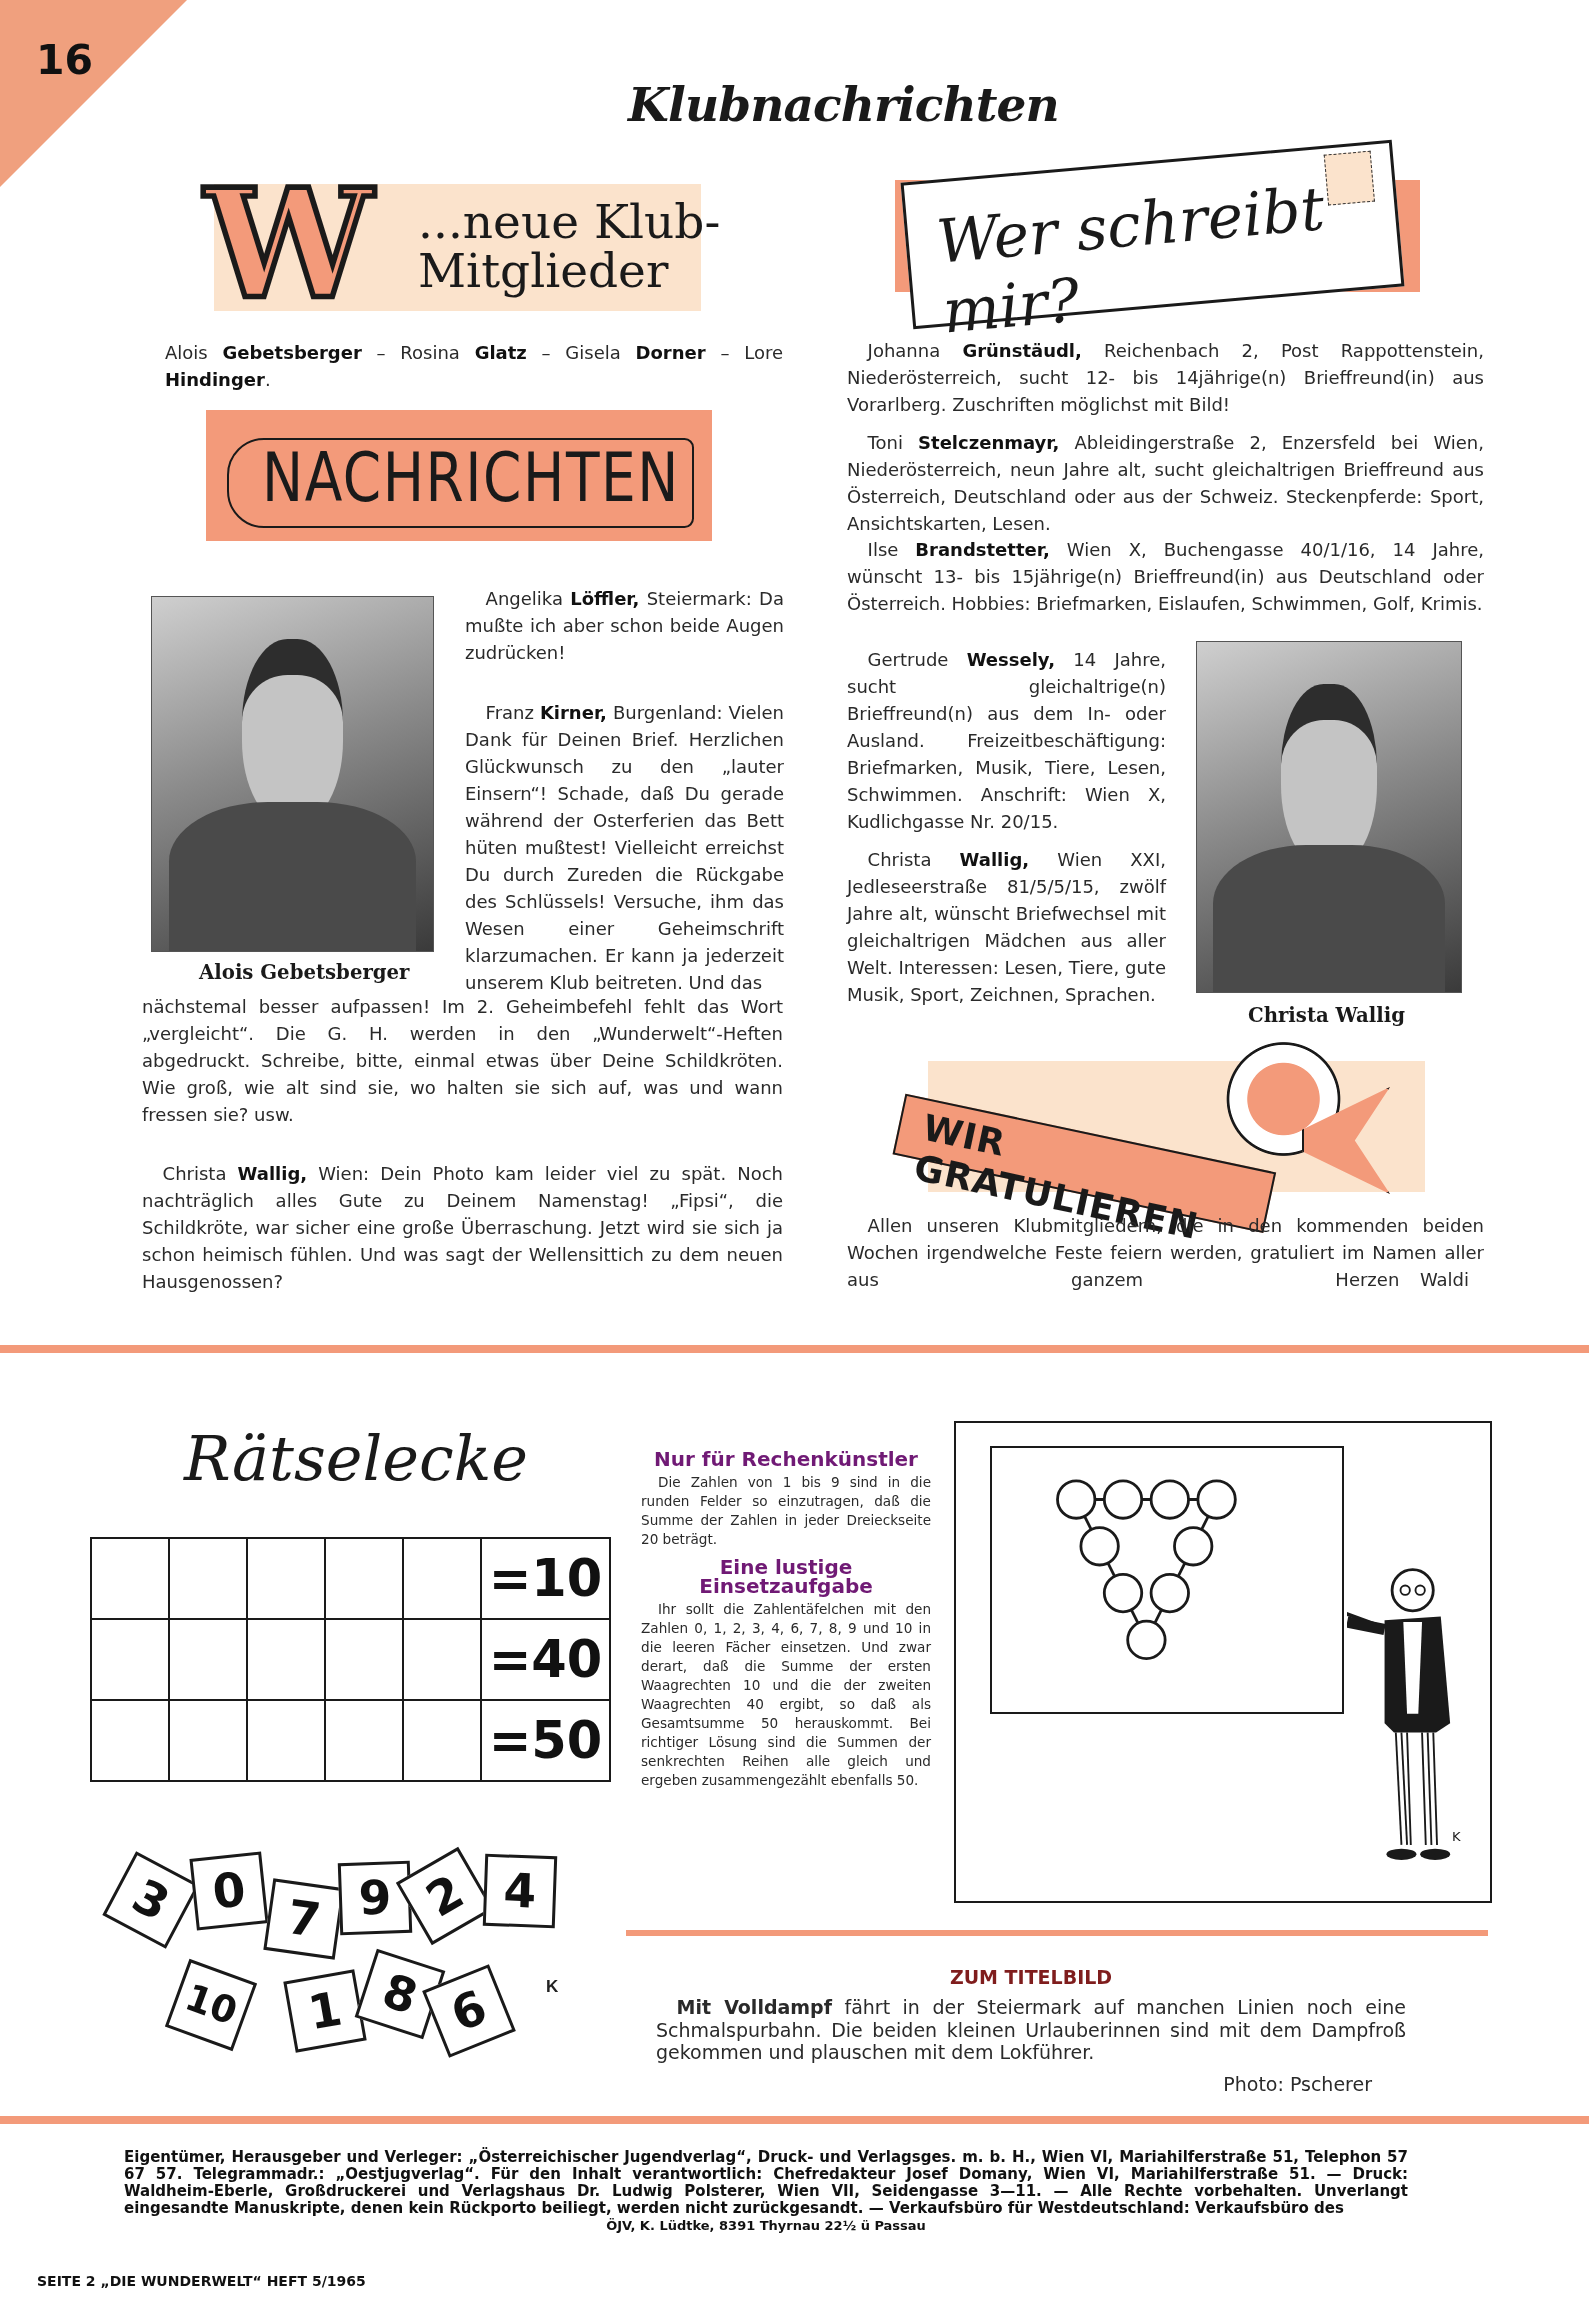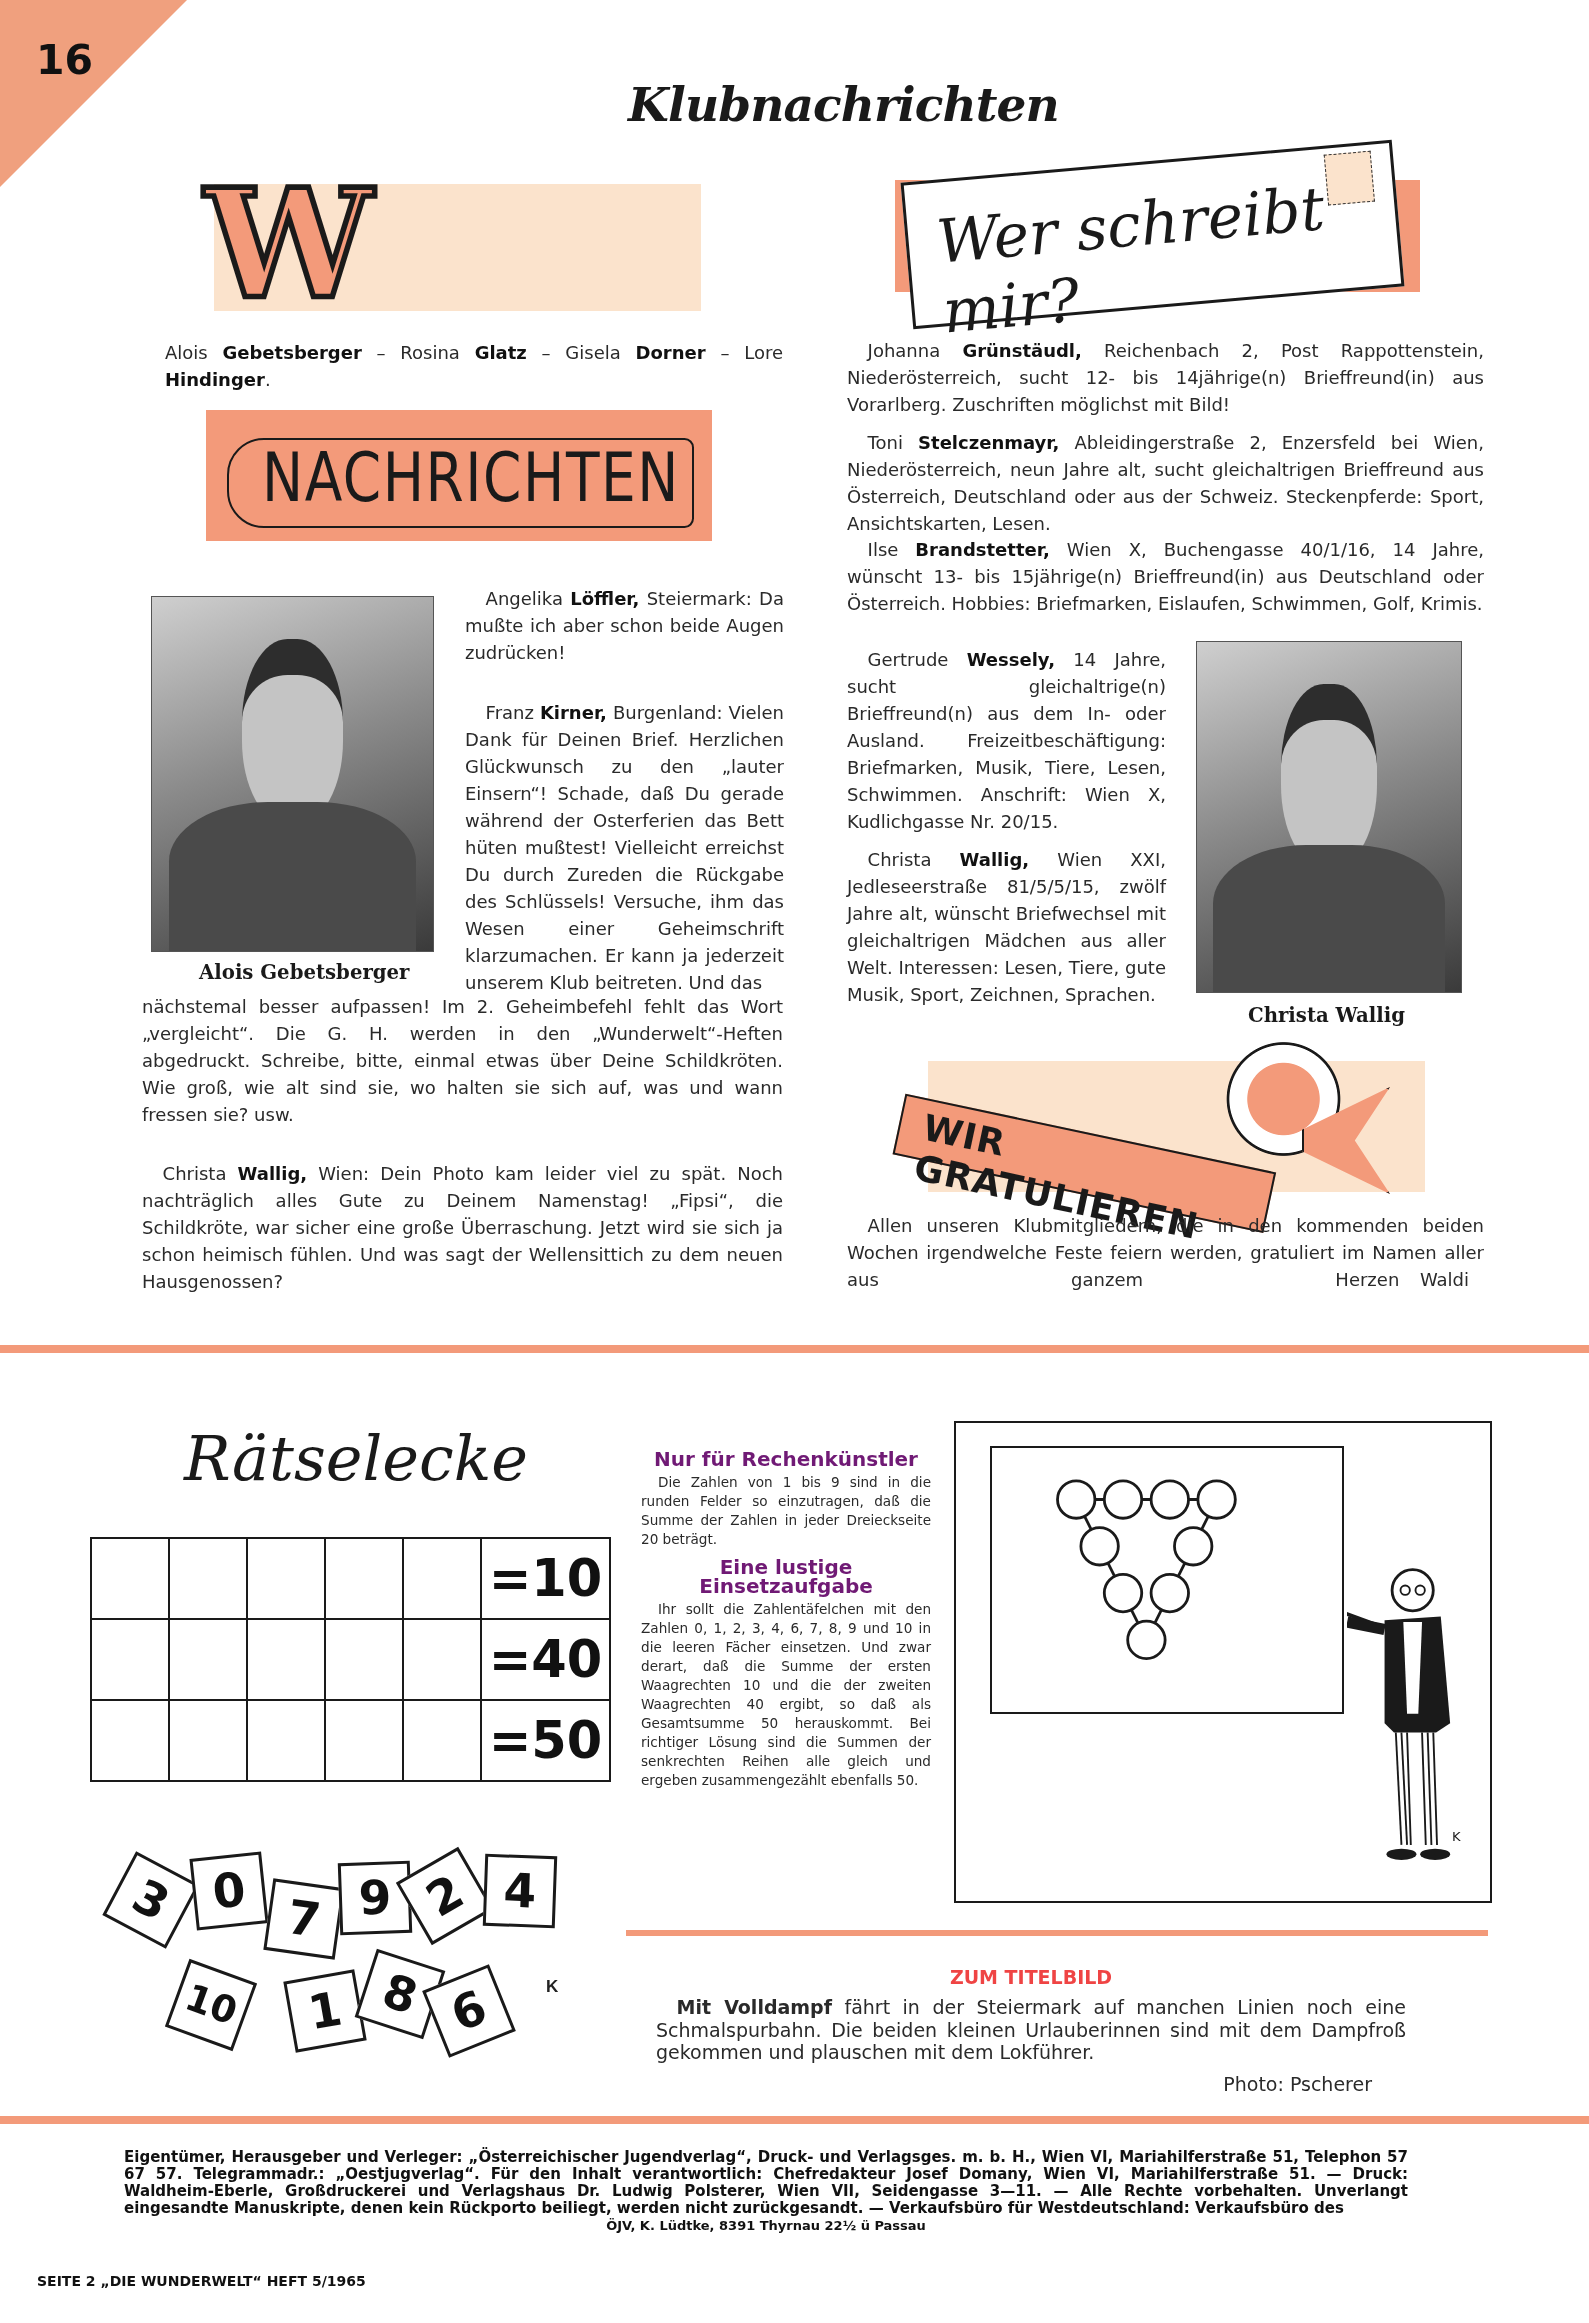--- a/index.html
+++ b/index.html
@@ -39,38 +39,40 @@
   .grid td { width:76px; height:79px; border:2.8px solid #1a1a1a; padding:0; }
   .grid td.sum { width:127px; font-family:"DejaVu Sans", sans-serif; font-weight:bold; font-size:51px; text-align:center; color:#111; }
   .puzzle-col { left:641px; top:1450px; width:290px; font-family:"DejaVu Sans", sans-serif; font-size:13.6px; line-height:19px; color:#2a2a2a; text-align:justify; }
   .puzzle-col h4 { margin:0 0 3.7px 0; text-align:center; font-size:20px; font-weight:bold; color:#701a75; }
   .puzzle-col p { margin:0 0 9.4px 0; text-indent:17px; }
   .tile { position:absolute; width:66px; height:66px; border:3.7px solid #1a1a1a; background:#fff; font-family:"DejaVu Sans", sans-serif; font-weight:bold; font-size:47px; line-height:66px; text-align:center; color:#111; }
   .board-frame { left:954px; top:1421px; width:534px; height:478px; border:2.8px solid #1a1a1a; }
   .board { position:absolute; left:34px; top:22.5px; width:350px; height:264px; border:2.8px solid #1a1a1a; }
   .teacher { position:absolute; right:20.6px; top:141px; width:122px; height:309px; }
   .titelbild { left:656px; top:1966px; width:750px; font-family:"DejaVu Sans", sans-serif; font-size:19px; line-height:22.5px; color:#2a2a2a; }
-  .titelbild h3 { margin:0 0 7.5px 0; text-align:center; font-size:19px; color:#ef4444; }
+  .titelbild h3 { margin:0 0 7.5px 0; text-align:center; font-size:19px; color:#7f1d1d; }
   .titelbild p { margin:0; text-indent:20.6px; text-align:justify; }
   .titelbild .credit { text-align:right; margin-top:9.4px; padding-right:34px; text-indent:0; }
   .imprint { left:124px; top:2149px; width:1284px; font-family:"DejaVu Sans", sans-serif; font-size:14px; line-height:17px; color:#111; }
   .imprint .sub { font-weight:bold; text-align:center; margin-bottom:11.2px; }
   .imprint .pub { text-align:justify; font-weight:bold; font-size:15px; }
   .imprint .last { text-align:center; font-weight:bold; font-size:13px; }
   .footer { left:37px; top:2273px; font-family:"DejaVu Sans", sans-serif; font-weight:bold; font-size:14px; color:#111; }
 </style>
 </head>
 <body>
 
 <div class="abs corner"></div>
 <div class="abs pagenum">16</div>
 <div class="abs title-script">Klubnachrichten</div>
 
 <div class="abs hdr1 badge-peach">
   <div class="w">W</div>
+  <div class="t" style="white-space:pre">...neue Klub-
+Mitglieder</div>
 </div>
 
 <div class="abs body-text" style="left:165px; top:339px; width:618px;">
   <p style="text-indent:0; padding-left:0;">
     <span>Alois</span> <b>Gebetsberger</b> –
     <span>Rosina</span> <b>Glatz</b> –
     <span>Gisela</span> <b>Dorner</b> –
     <span>Lore</span> <b>Hindinger</b>.
   </p>
 </div>

